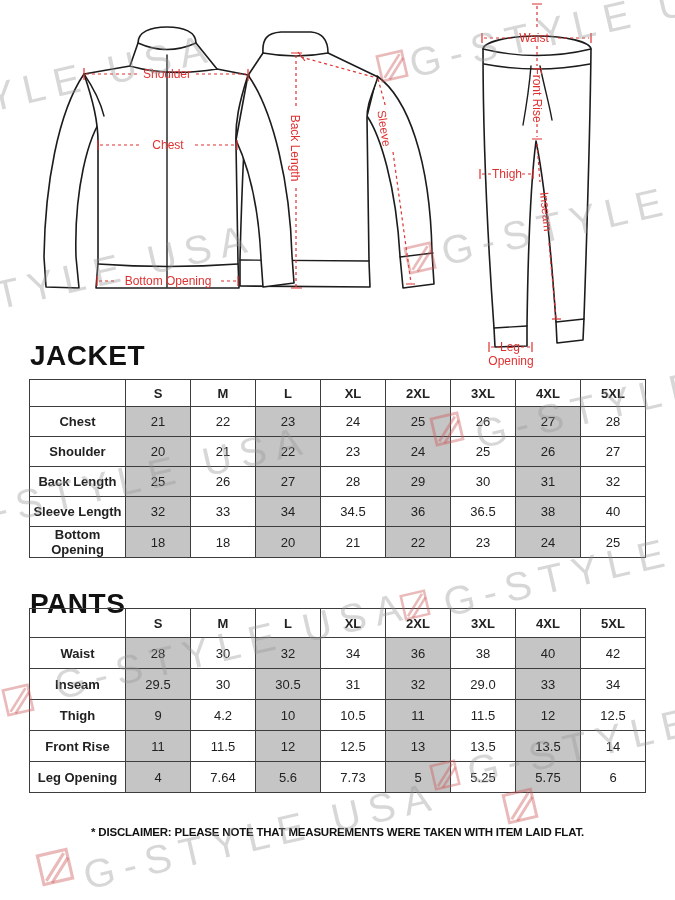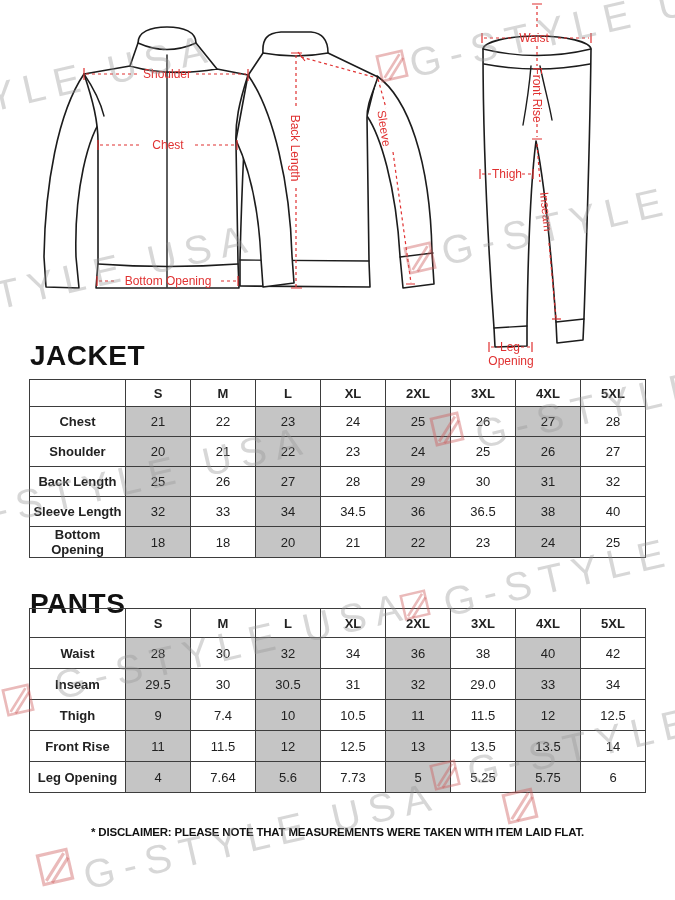--- a/index.html
+++ b/index.html
@@ -268,21 +268,21 @@
           <td class="shaded">30.5</td>
           <td>31</td>
           <td class="shaded">32</td>
           <td>29.0</td>
           <td class="shaded">33</td>
           <td>34</td>
         </tr>
         <tr>
           <td class="rowlabel">Thigh</td>
           <td class="shaded">9</td>
-          <td>7.4</td>
+          <td>4.2</td>
           <td class="shaded">10</td>
           <td>10.5</td>
           <td class="shaded">11</td>
           <td>11.5</td>
           <td class="shaded">12</td>
           <td>12.5</td>
         </tr>
         <tr>
           <td class="rowlabel">Front Rise</td>
           <td class="shaded">11</td>

